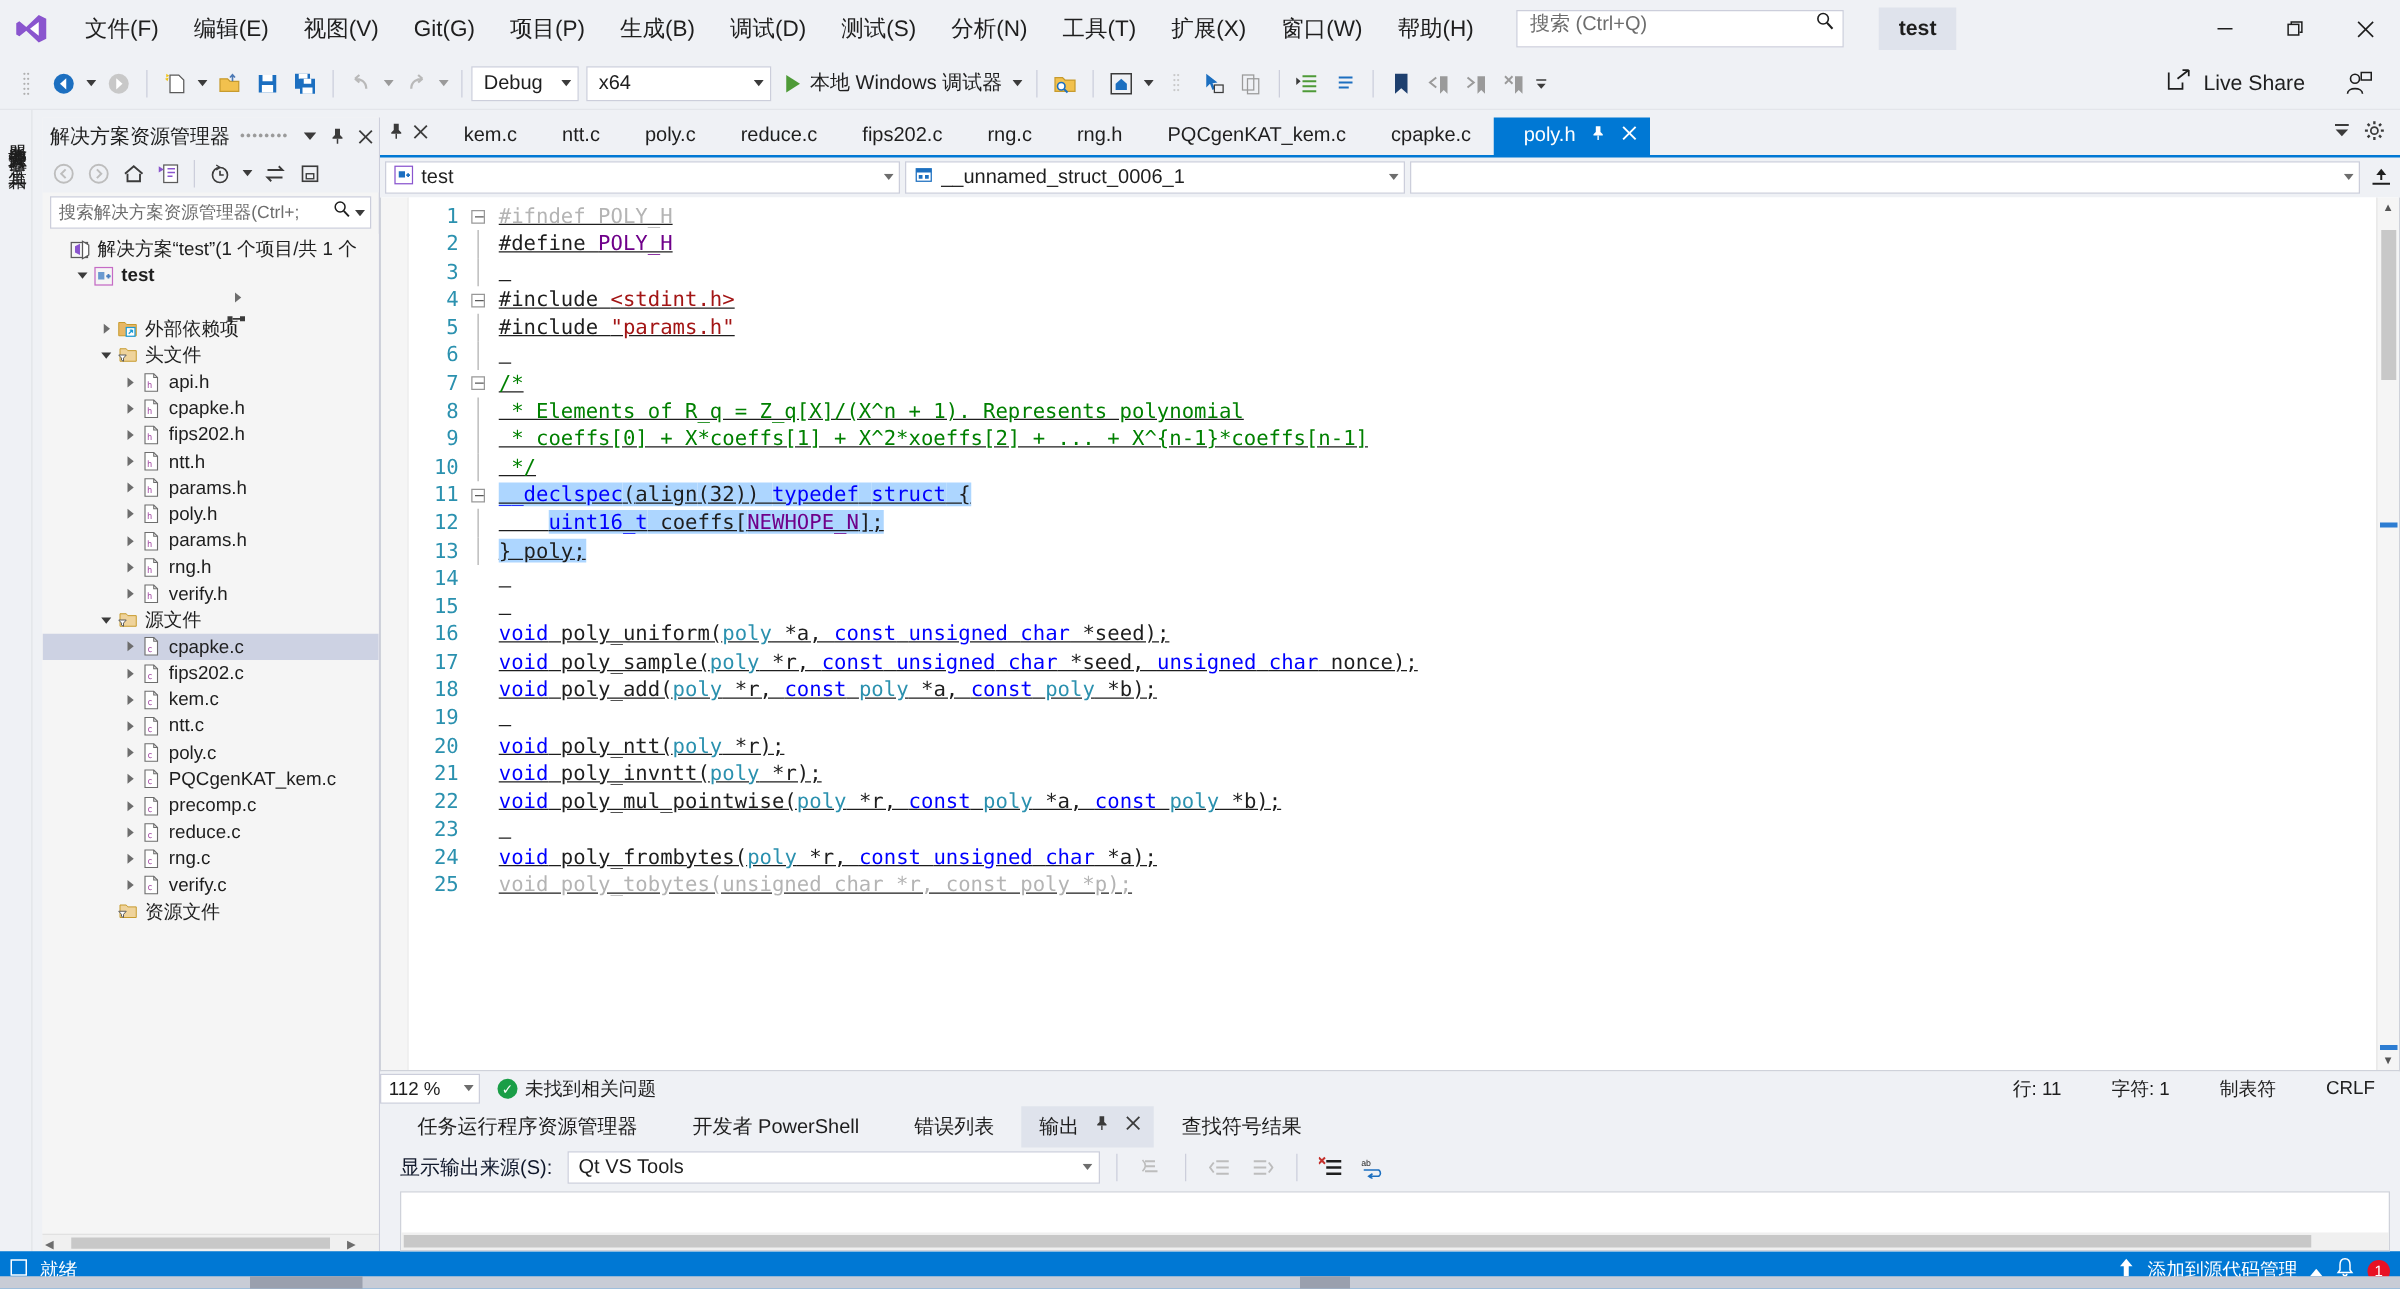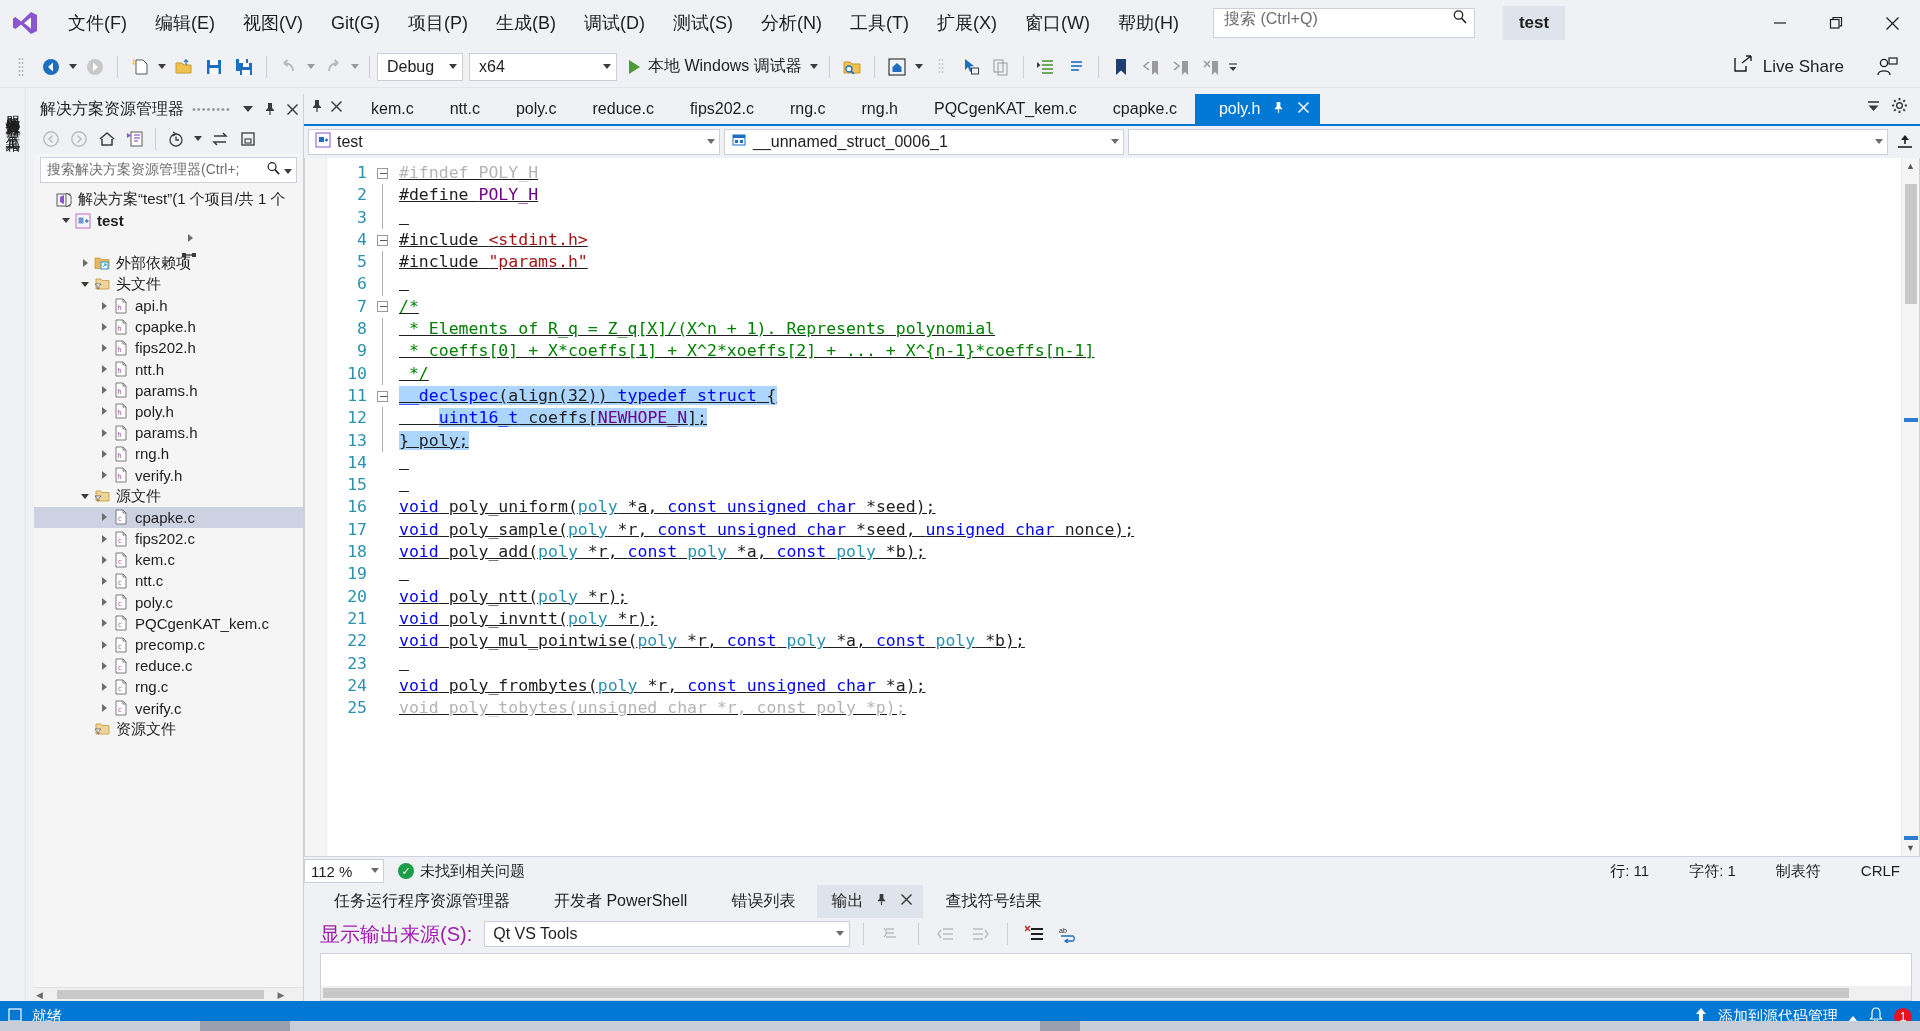--- a/index.html
+++ b/index.html
@@ -222,23 +222,23 @@
 
   
   .outpanel {
     flex: 0 0 116px; background: #eff1f5; display: flex; flex-direction: column;
     margin-left: 8px;
   }
   .out-tabs { height: 32px; display: flex; align-items: center; gap: 0; font-size: 16px; color:#1e1e1e;}
   .out-tab { padding: 6px 22px; white-space: nowrap; }
   .out-tab.active { background: #dfe3ec; display:flex; align-items:center; gap: 12px; padding: 6px 10px 6px 14px;}
   .out-toolbar { height: 34px; display:flex; align-items:center; gap: 6px; padding-left: 8px;}
-  .out-toolbar .lbl { font-size: 20px; color:#a21caf; }
+  .out-toolbar .lbl { font-size: 16px; color:#0f172a; }
   .out-combo {
-    width: 366px; height: 26px; background:#fff; border:1px solid #cccedb;
+    width: 426px; height: 26px; background:#fff; border:1px solid #cccedb;
     display:flex; align-items:center; justify-content:space-between; padding: 0 5px 0 8px;
     font-size: 16px; color:#1e1e1e; margin-left: 6px;
   }
   .out-btn { width: 28px; height: 26px; display:flex;align-items:center;justify-content:center;}
   .out-body { flex: 1; background: #fff; border: 1px solid #cfd2da; margin: 2px 8px 0 8px; position: relative;}
   .out-body .obscroll { position:absolute; left:0; right:0; bottom:0; height: 14px; background:#f0f0f0;}
   .out-body .obthumb { position:absolute; left: 2px; bottom: 2px; height: 10px; width: 96%; background:#c8c8c8;}
 
   
   .statusbar {

